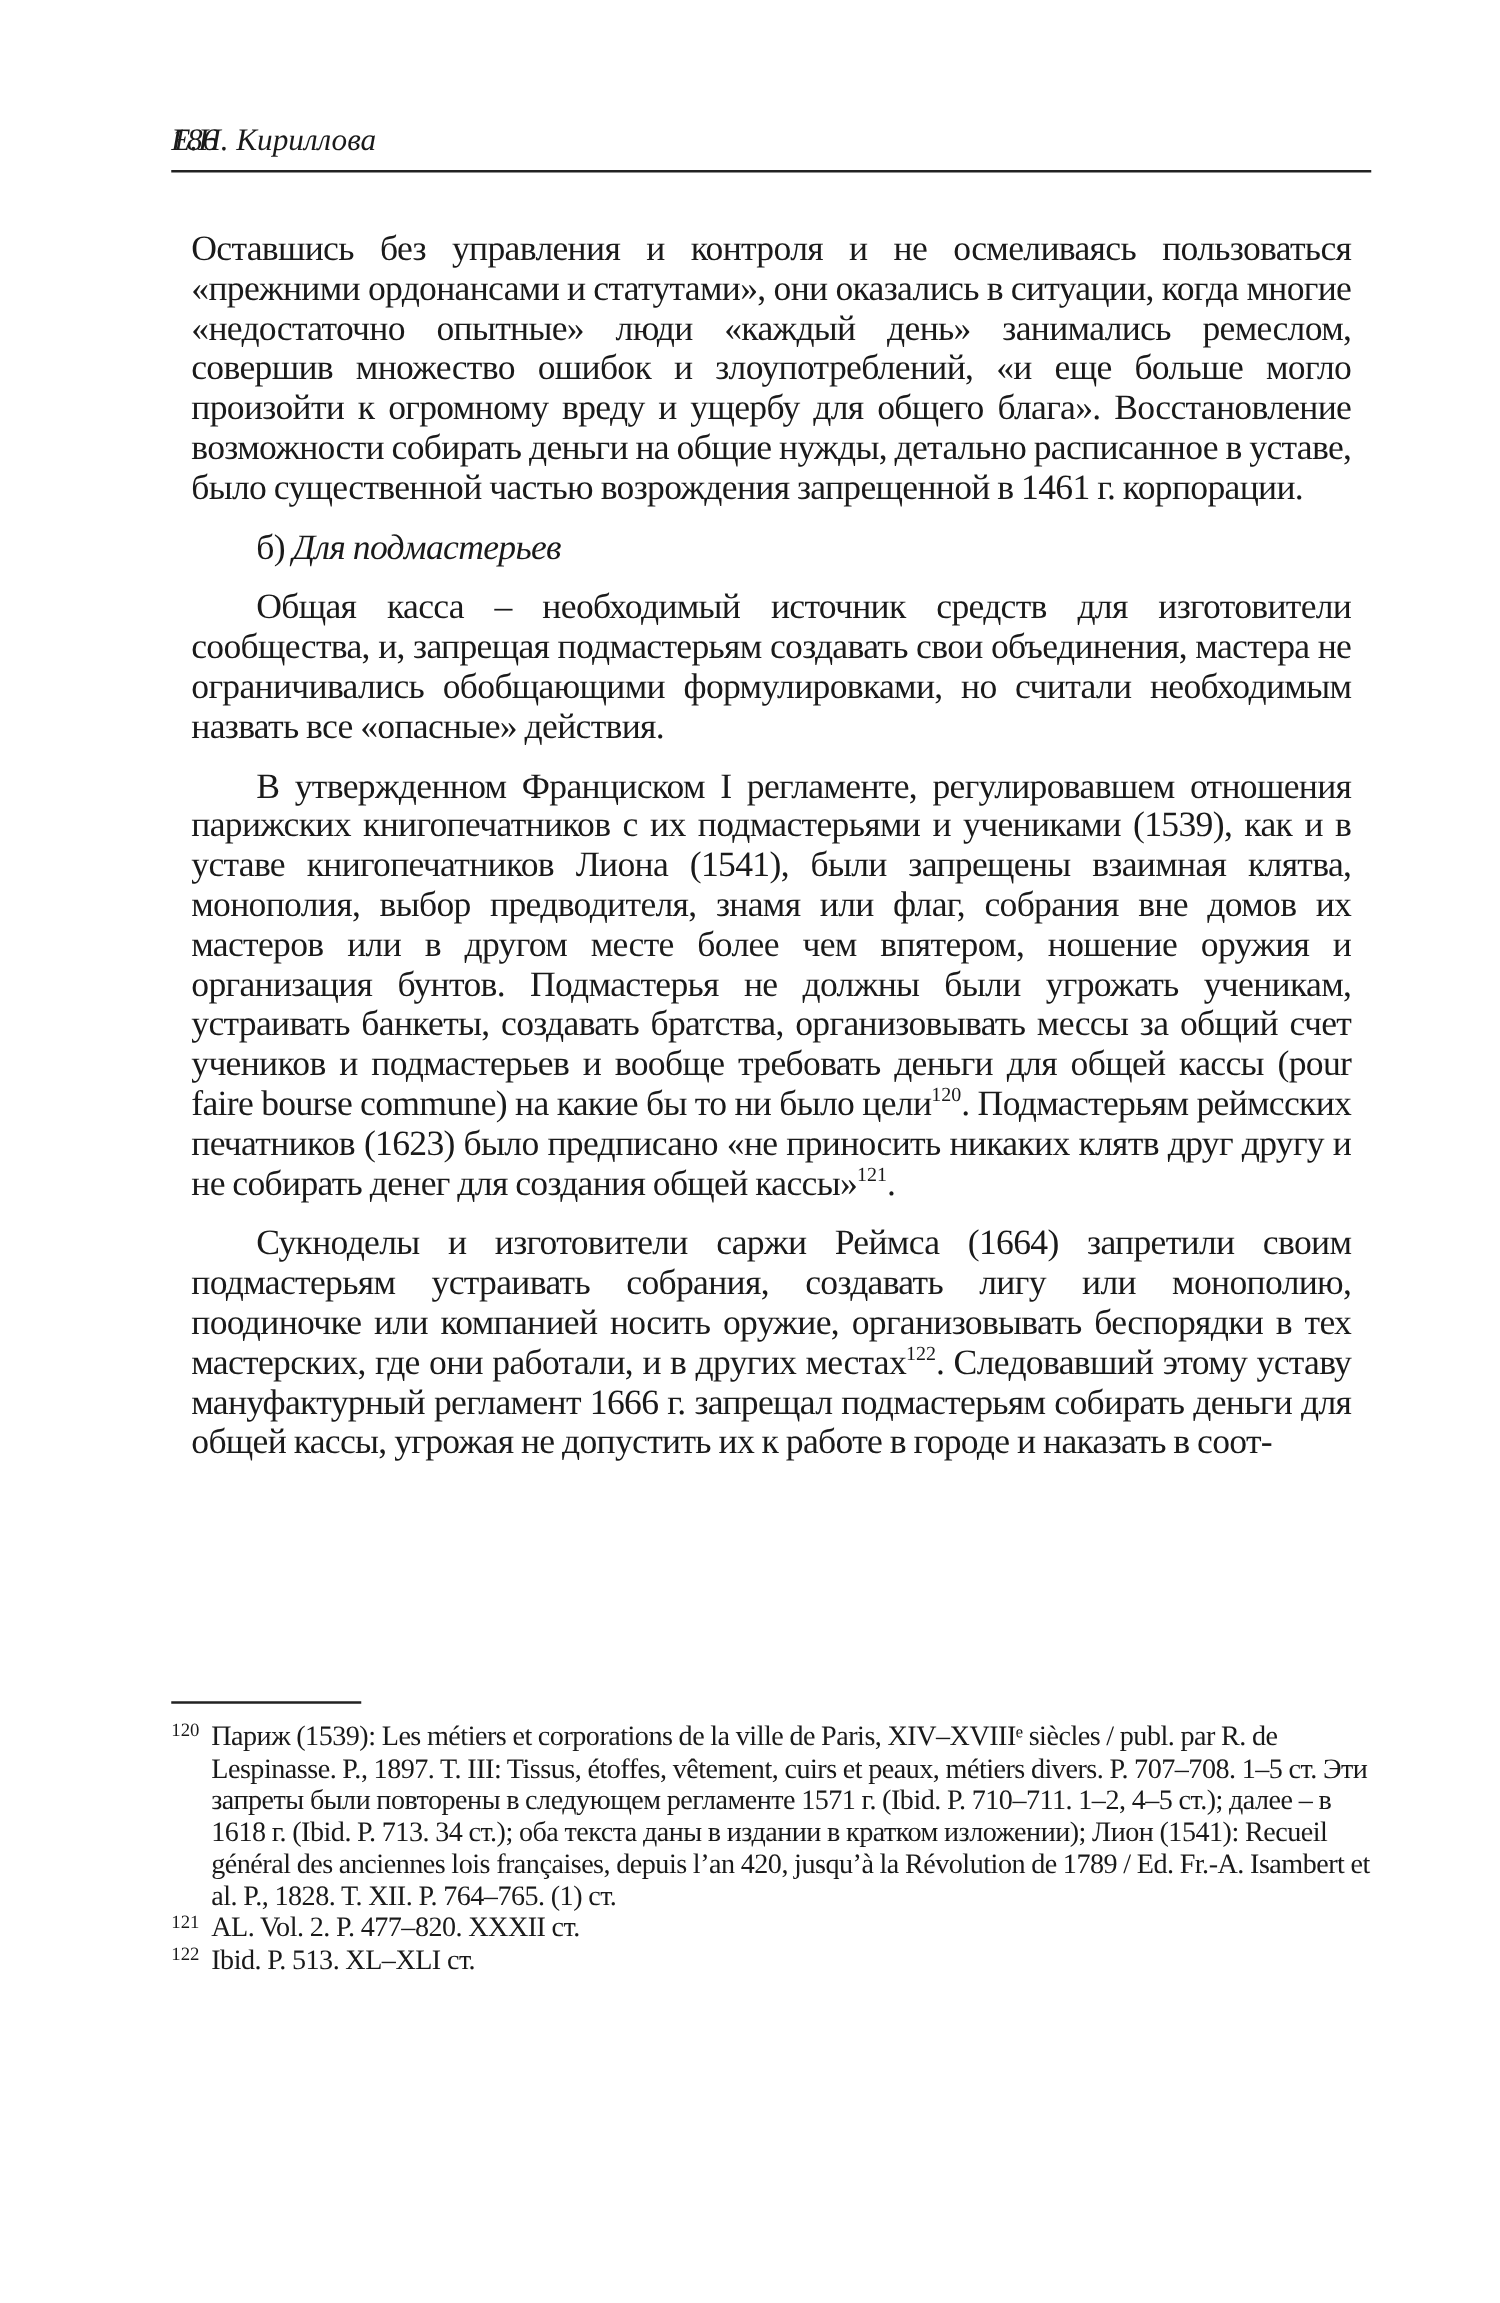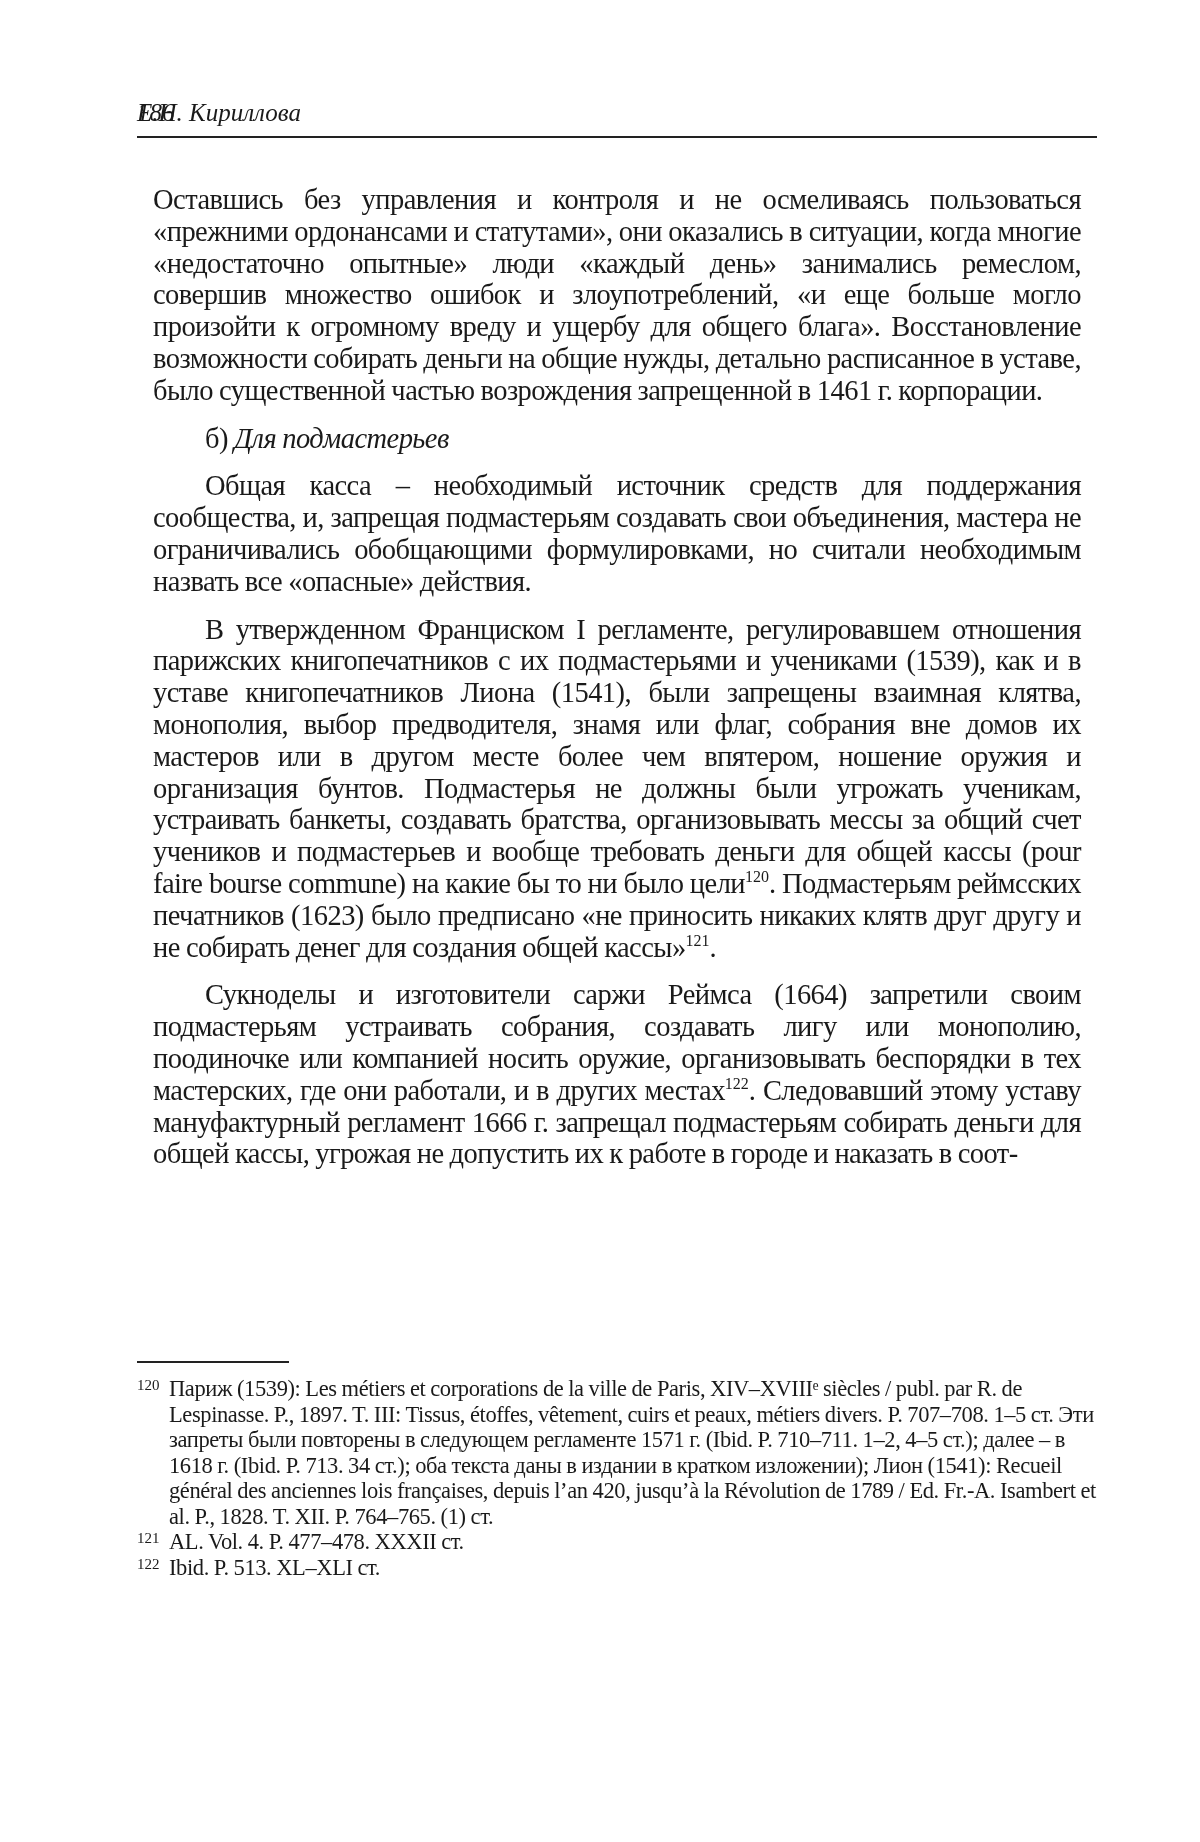--- a/index.html
+++ b/index.html
@@ -124,37 +124,37 @@
     <span class="page-num">186</span>
     <span class="author">Е.Н. Кириллова</span>
   </div>
   <div class="head-rule"></div>
 
   <div class="body-text">
     <p class="noindent">Оставшись без управления и контроля и не осмеливаясь пользоваться «прежними ордонансами и статутами», они оказались в ситуации, когда многие «недостаточно опытные» люди «каждый день» занимались ремеслом, совершив множество ошибок и злоупотреблений, «и еще больше могло произойти к огромному вреду и ущербу для общего блага». Восстановление возможности собирать деньги на общие нужды, детально расписанное в уставе, было существенной частью возрождения запрещенной в 1461 г. корпорации.</p>
 
     <p class="heading-line"><span>б) </span><span class="italic">Для подмастерьев</span></p>
 
-    <p class="indent">Общая касса – необходимый источник средств для поддержания сообщества, и, запрещая подмастерьям создавать свои объединения, мастера не ограничивались обобщающими формулировками, но считали необходимым назвать все «опасные» действия.</p>
+    <p class="indent">Общая касса – необходимый источник средств для изготовители сообщества, и, запрещая подмастерьям создавать свои объединения, мастера не ограничивались обобщающими формулировками, но считали необходимым назвать все «опасные» действия.</p>
 
     <p class="indent"><span>В утвержденном Франциском I регламенте, регулировавшем отношения парижских книгопечатников с их подмастерьями и учениками (1539), как и в уставе книгопечатников Лиона (1541), были запрещены взаимная клятва, монополия, выбор предводителя, знамя или флаг, собрания вне домов их мастеров или в другом месте более чем впятером, ношение оружия и организация бунтов. Подмастерья не должны были угрожать ученикам, устраивать банкеты, создавать братства, организовывать мессы за общий счет учеников и подмастерьев и вообще требовать деньги для общей кассы (pour faire bourse commune) на какие бы то ни было цели</span><sup class="fnref">120</sup><span>. Подмастерьям реймсских печатников (1623) было предписано «не приносить никаких клятв друг другу и не собирать денег для создания общей кассы»</span><sup class="fnref">121</sup><span>.</span></p>
 
     <p class="indent"><span>Сукноделы и изготовители саржи Реймса (1664) запретили своим подмастерьям устраивать собрания, создавать лигу или монополию, поодиночке или компанией носить оружие, организовывать беспорядки в тех мастерских, где они работали, и в других местах</span><sup class="fnref">122</sup><span>. Следовавший этому уставу мануфактурный регламент 1666 г. запрещал подмастерьям собирать деньги для общей кассы, угрожая не допустить их к работе в городе и наказать в соот-</span></p>
   </div>
 
   <div class="fn-rule"></div>
 
   <div class="footnotes">
     <div class="footnote last-line-left">
       <span class="fn-num">120</span>
       <span>Париж (1539): Les métiers et corporations de la ville de Paris, XIV–XVIIIᵉ siècles / publ. par R. de Lespinasse. P., 1897. T. III: Tissus, étoffes, vêtement, cuirs et peaux, métiers divers. P. 707–708. 1–5 ст. Эти запреты были повторены в следующем регламенте 1571 г. (Ibid. P. 710–711. 1–2, 4–5 ст.); далее – в 1618 г. (Ibid. P. 713. 34 ст.); оба текста даны в издании в кратком изложении); Лион (1541): Recueil général des anciennes lois françaises, depuis l’an 420, jusqu’à la Révolution de 1789 / Ed. Fr.-A. Isambert et al. P., 1828. T. XII. P. 764–765. (1) ст.</span>
     </div>
     <div class="footnote last-line-left">
       <span class="fn-num">121</span>
-      <span>AL. Vol. 4. P. 477–478. XXXII ст.</span>
+      <span>AL. Vol. 2. P. 477–820. XXXII ст.</span>
     </div>
     <div class="footnote last-line-left">
       <span class="fn-num">122</span>
       <span>Ibid. P. 513. XL–XLI ст.</span>
     </div>
   </div>
 
 </div>
 
 </body></html>

